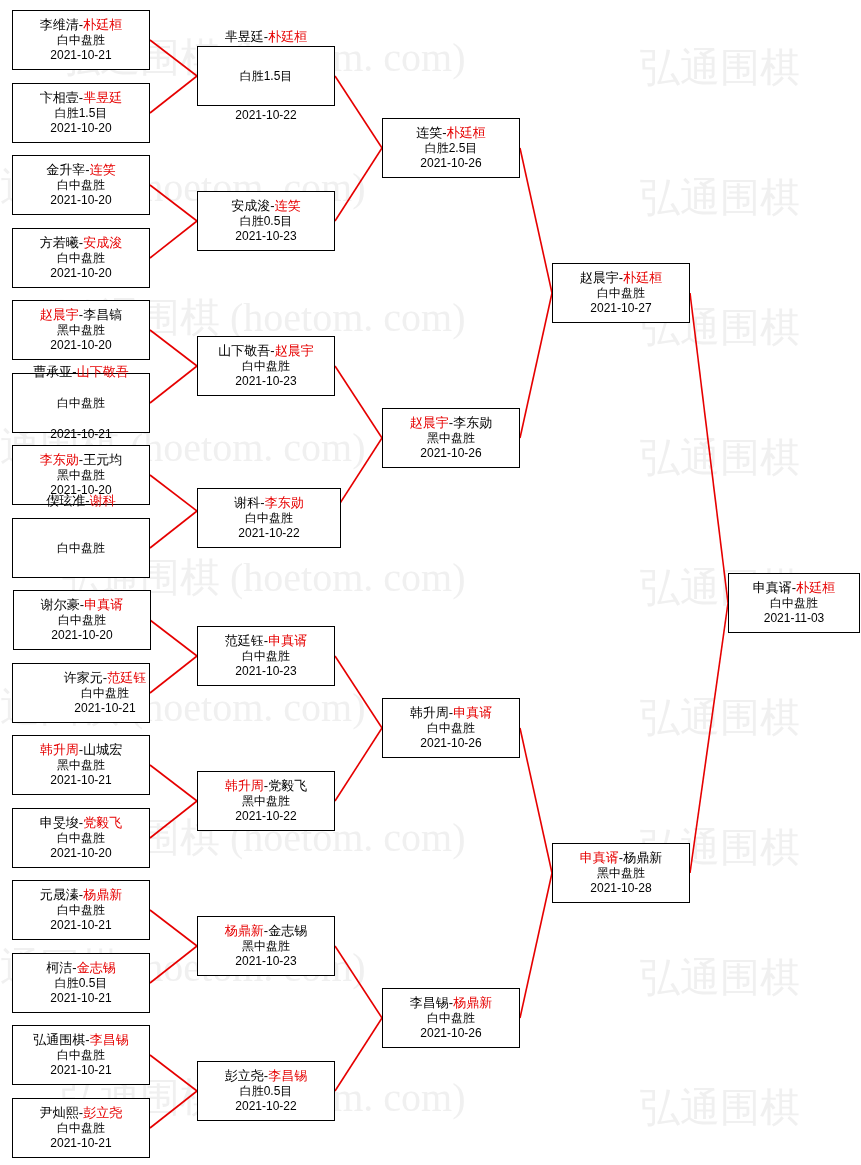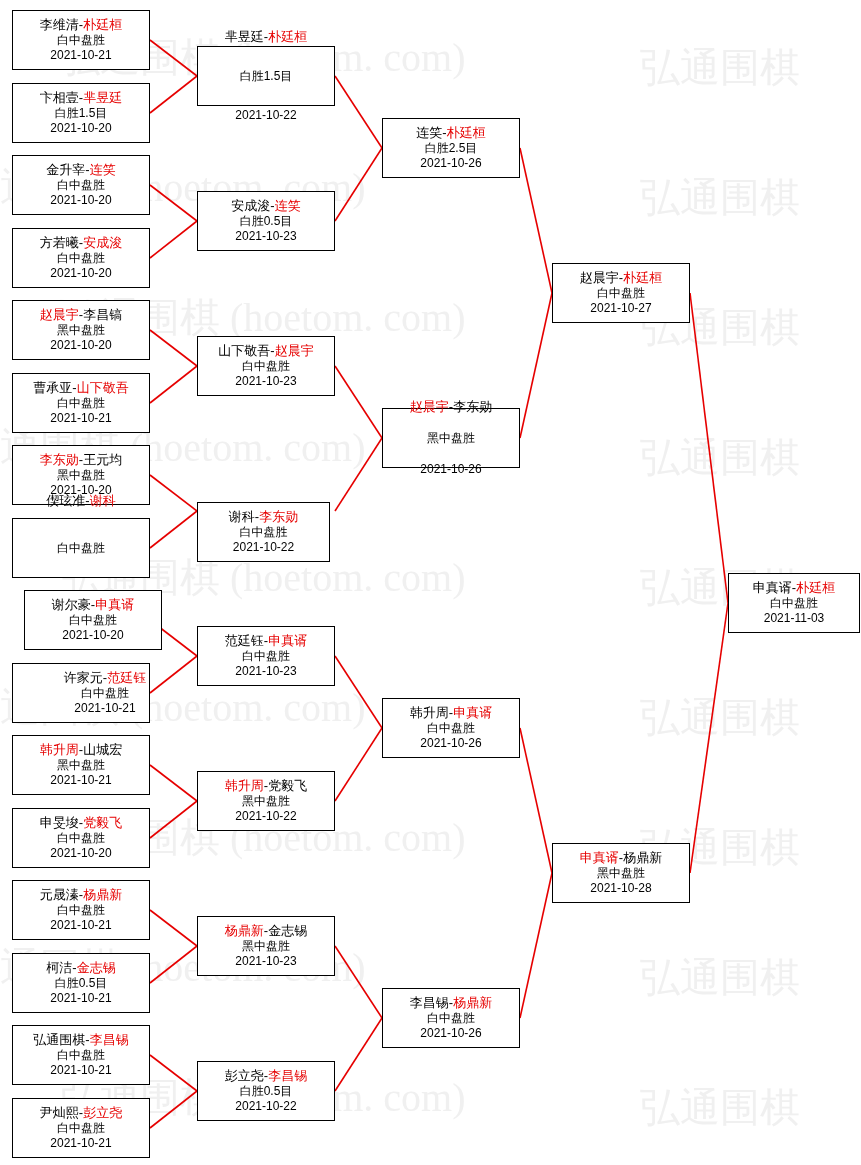--- a/index.html
+++ b/index.html
@@ -100,36 +100,36 @@
     <div class="node" style="left: 12px; top: 228px; width: 138px; height: 60px;">
       <div class="ttl"><span class="blk">方若曦</span><span class="blk">-</span><span class="red">安成浚</span></div>
       <div class="res">白中盘胜</div>
       <div class="dt">2021-10-20</div>
     </div>
     <div class="node" style="left: 12px; top: 300px; width: 138px; height: 60px;">
       <div class="ttl"><span class="red">赵晨宇</span><span class="blk">-</span><span class="blk">李昌镐</span></div>
       <div class="res">黑中盘胜</div>
       <div class="dt">2021-10-20</div>
     </div>
-    <div class="node" style="left: 12px; top: 373px; width: 138px; height: 60px;">
+    <div class="node" style="left: 12px; top: 373px; width: 138px; height: 60px; gap: 16px;">
       <div class="ttl"><span class="blk">曹承亚</span><span class="blk">-</span><span class="red">山下敬吾</span></div>
       <div class="res">白中盘胜</div>
       <div class="dt">2021-10-21</div>
     </div>
     <div class="node" style="left: 12px; top: 445px; width: 138px; height: 60px;">
       <div class="ttl"><span class="red">李东勋</span><span class="blk">-</span><span class="blk">王元均</span></div>
       <div class="res">黑中盘胜</div>
       <div class="dt">2021-10-20</div>
     </div>
     <div class="node" style="left: 12px; top: 518px; width: 138px; height: 60px; gap: 32px;">
       <div class="ttl"><span class="blk">偰玹准</span><span class="blk">-</span><span class="red">谢科</span></div>
       <div class="res">白中盘胜</div>
       <div class="dt">2021-10-21</div>
     </div>
-    <div class="node" style="left: 24px; top: 590px; width: 138px; height: 60px;">
+    <div class="node" style="left: 13px; top: 590px; width: 138px; height: 60px;">
       <div class="ttl"><span class="blk">谢尔豪</span><span class="blk">-</span><span class="red">申真谞</span></div>
       <div class="res">白中盘胜</div>
       <div class="dt">2021-10-20</div>
     </div>
     <div class="node" style="left: 12px; top: 663px; width: 138px; height: 60px; padding-left: 48px;">
       <div class="ttl"><span class="blk">许家元</span><span class="blk">-</span><span class="red">范廷钰</span></div>
       <div class="res">白中盘胜</div>
       <div class="dt">2021-10-21</div>
     </div>
     <div class="node" style="left: 12px; top: 735px; width: 138px; height: 60px;">
@@ -170,21 +170,21 @@
     <div class="node" style="left: 197px; top: 191px; width: 138px; height: 60px;">
       <div class="ttl"><span class="blk">安成浚</span><span class="blk">-</span><span class="red">连笑</span></div>
       <div class="res">白胜0.5目</div>
       <div class="dt">2021-10-23</div>
     </div>
     <div class="node" style="left: 197px; top: 336px; width: 138px; height: 60px;">
       <div class="ttl"><span class="blk">山下敬吾</span><span class="blk">-</span><span class="red">赵晨宇</span></div>
       <div class="res">白中盘胜</div>
       <div class="dt">2021-10-23</div>
     </div>
-    <div class="node" style="left: 197px; top: 502px; width: 133px; height: 60px;">
+    <div class="node" style="left: 197px; top: 488px; width: 144px; height: 60px;">
       <div class="ttl"><span class="blk">谢科</span><span class="blk">-</span><span class="red">李东勋</span></div>
       <div class="res">白中盘胜</div>
       <div class="dt">2021-10-22</div>
     </div>
     <div class="node" style="left: 197px; top: 626px; width: 138px; height: 60px;">
       <div class="ttl"><span class="blk">范廷钰</span><span class="blk">-</span><span class="red">申真谞</span></div>
       <div class="res">白中盘胜</div>
       <div class="dt">2021-10-23</div>
     </div>
     <div class="node" style="left: 197px; top: 771px; width: 138px; height: 60px;">
@@ -200,21 +200,21 @@
     <div class="node" style="left: 197px; top: 1061px; width: 138px; height: 60px;">
       <div class="ttl"><span class="blk">彭立尧</span><span class="blk">-</span><span class="red">李昌锡</span></div>
       <div class="res">白胜0.5目</div>
       <div class="dt">2021-10-22</div>
     </div>
     <div class="node" style="left: 382px; top: 118px; width: 138px; height: 60px;">
       <div class="ttl"><span class="blk">连笑</span><span class="blk">-</span><span class="red">朴廷桓</span></div>
       <div class="res">白胜2.5目</div>
       <div class="dt">2021-10-26</div>
     </div>
-    <div class="node" style="left: 382px; top: 408px; width: 138px; height: 60px; gap: 16px;">
+    <div class="node" style="left: 382px; top: 408px; width: 138px; height: 60px;">
       <div class="ttl"><span class="red">赵晨宇</span><span class="blk">-</span><span class="blk">李东勋</span></div>
       <div class="res">黑中盘胜</div>
       <div class="dt">2021-10-26</div>
     </div>
     <div class="node" style="left: 382px; top: 698px; width: 138px; height: 60px;">
       <div class="ttl"><span class="blk">韩升周</span><span class="blk">-</span><span class="red">申真谞</span></div>
       <div class="res">白中盘胜</div>
       <div class="dt">2021-10-26</div>
     </div>
     <div class="node" style="left: 382px; top: 988px; width: 138px; height: 60px;">

